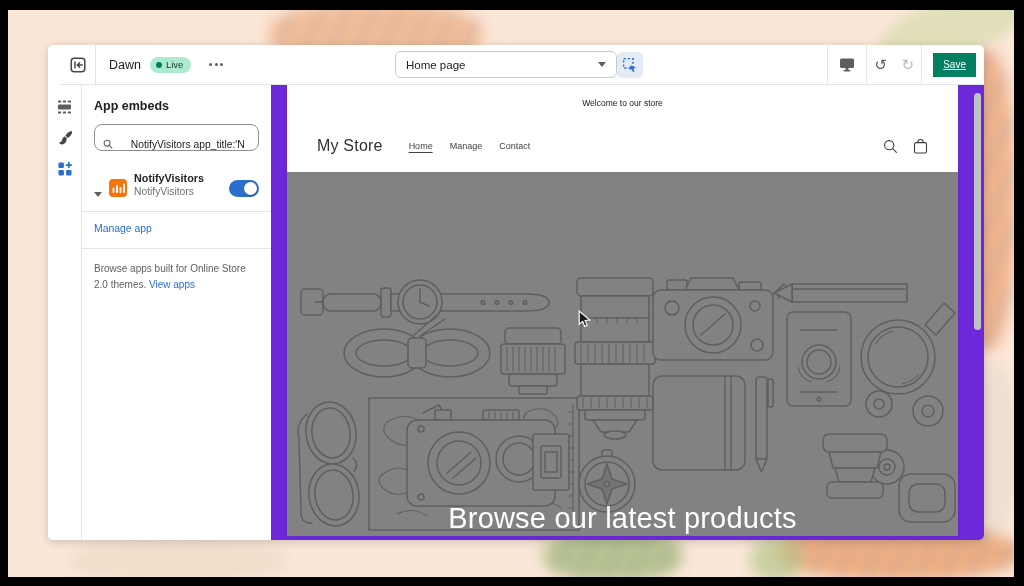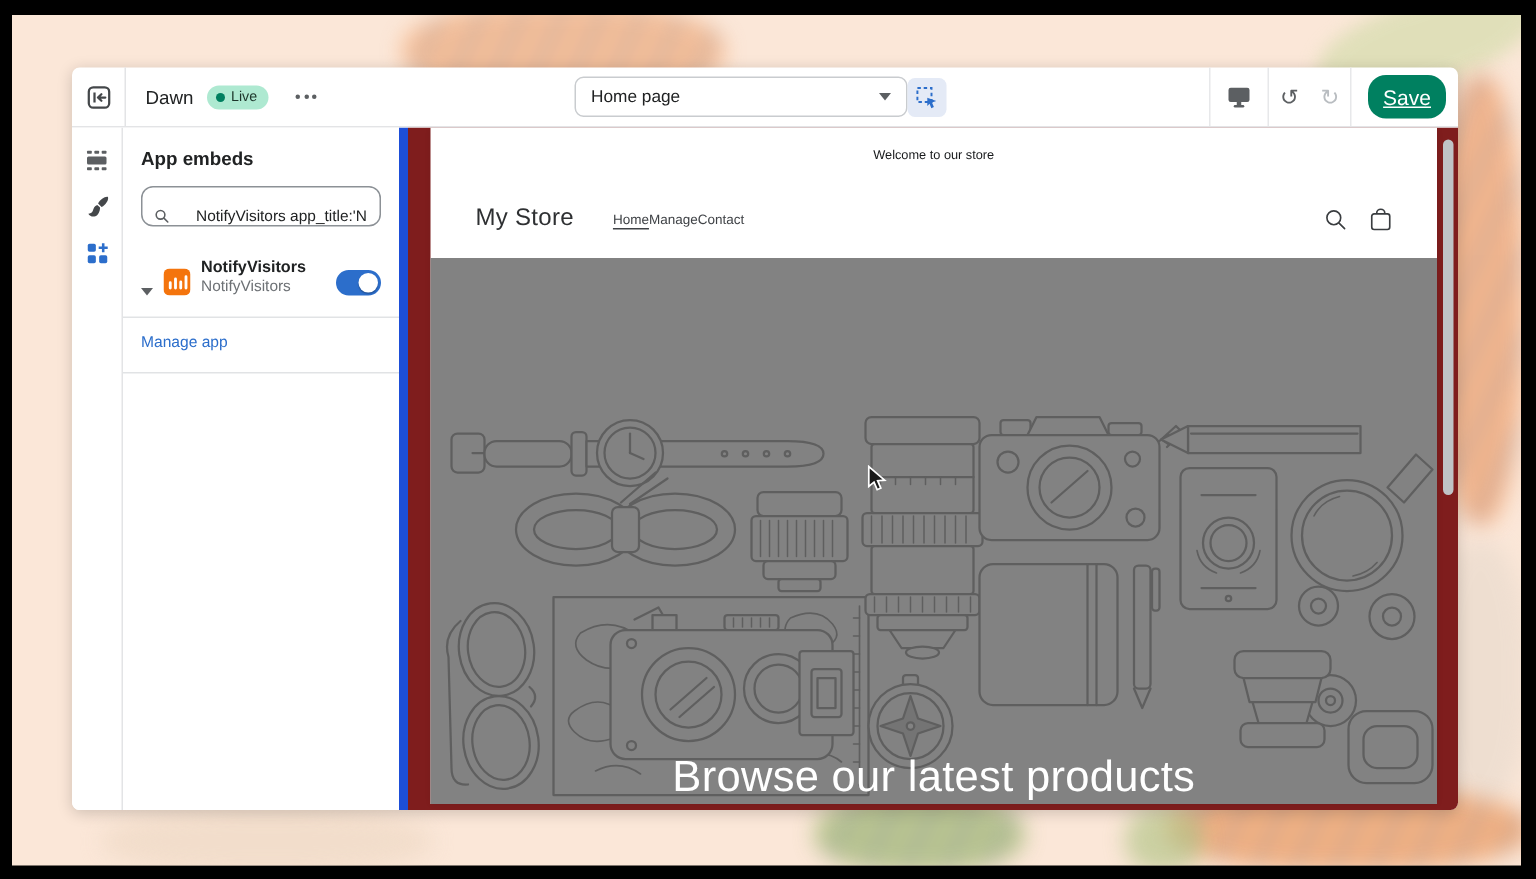--- a/index.html
+++ b/index.html
@@ -15,21 +15,21 @@
   .b2 { left:868px; top:-10px; width:150px; height:56px; background-color:#cfdba6; transform:rotate(-18deg); opacity:.6; filter:blur(6px); }
   .b3 { left:950px; top:40px; width:58px; height:300px; background-color:#f4ae80; opacity:.85; }
   .b4 { left:948px; top:350px; width:62px; height:180px; background-color:#d8cfc4; opacity:.35; }
   .b5 { left:770px; top:515px; width:242px; height:56px; background-color:#f2a873; opacity:.85; }
   .b6 { left:535px; top:520px; width:140px; height:52px; background-color:#a9bd7e; opacity:.8; }
   .b7 { left:742px; top:528px; width:52px; height:44px; background-color:#b1c486; opacity:.65; }
   .b8 { left:60px; top:530px; width:220px; height:42px; background-color:#f0dbc8; opacity:.8; }
 
   
   .window { position:absolute; left:40px; top:35px; width:924px; height:495px; background:#fff;
-            border-radius:5px; box-shadow:0 2px 10px rgba(0,0,0,.18); }
+            border-radius:5px; box-shadow:0 2px 10px rgba(0,0,0,.18);padding-left:12px; }
 
   .topbar { position:relative; height:40px; box-sizing:border-box; border-bottom:1px solid #e3e4e6;
             display:flex; align-items:center; }
   .exit-btn { width:35px; height:100%; display:flex; align-items:center; justify-content:center;
               border-right:1px solid #e3e4e6; cursor:pointer; }
   .theme-name { margin-left:13px; font-size:12.5px; color:#202223; }
   .live-badge { margin-left:9px; display:inline-flex; align-items:center; gap:4px; background:#aee9d1;
                 border-radius:9px; padding:2.5px 8px 2.5px 6px; font-size:9.5px; color:#1c352a; }
   .live-dot { width:6px; height:6px; border-radius:50%; background:#007f5f; }
   .kebab { margin-left:14px; display:flex; gap:2.5px; padding:6px 4px; cursor:pointer; }
@@ -43,30 +43,30 @@
                 border-top:5px solid #5c5f62; }
   .inspect-btn { width:26px; height:26px; border-radius:5px; background:#e4eaf6; display:flex;
                  align-items:center; justify-content:center; cursor:pointer; }
 
   .right-controls { margin-left:auto; display:flex; align-items:center; height:100%; }
   .vdiv { width:1px; height:100%; background:#e7e8ea; }
   .icon-btn { width:38px; height:100%; display:flex; align-items:center; justify-content:center; cursor:pointer; }
   .undo-redo { width:27px; height:100%; display:flex; align-items:center; justify-content:center;
                font-family:"DejaVu Sans", sans-serif; font-size:15px; color:#5c5f62; cursor:pointer; }
   .undo-redo.disabled { color:#b9bdc1; }
-  .save-btn { margin:0 8px 0 11px; background:#008060; color:#fff; font-size:14px;
-              padding:6.5px 10px; border-radius:12px; border:none; cursor:pointer; font-family:inherit;text-decoration:underline; }
+  .save-btn { margin:0 8px 0 11px; background:#008060; color:#fff; font-size:10px;
+              padding:6.5px 10px; border-radius:0; border:none; cursor:pointer; font-family:inherit;text-decoration:underline; }
 
   .main { position:absolute; top:40px; left:0; right:0; bottom:0; display:flex; overflow:hidden;
           border-radius:0 0 5px 5px; }
   .rail { width:34px; box-sizing:border-box; border-right:1px solid #e3e4e6; background:#fff;
           display:flex; flex-direction:column; align-items:center; padding-top:12px; gap:11px; }
   .rail-btn { width:20px; height:20px; display:flex; align-items:center; justify-content:center; cursor:pointer; }
 
-  .panel { width:190px; box-sizing:border-box; border-right:6px solid #1d4ed8; background:#fff;
+  .panel { width:190px; box-sizing:border-box; border-right:1px solid #1d4ed8; background:#fff;
            padding:14px 12px 0; font-size:10.5px; }
   .panel-title { font-size:12.5px; font-weight:700; color:#202223; }
   .search-box { margin-top:11px; height:27px; box-sizing:border-box; border:1px solid #8c9196; border-radius:8px;
                 display:flex; align-items:flex-end; padding:0 8px; gap:18px; background:#fff; }
   .search-input { border:none; outline:none; font-size:10.3px; color:#202223; width:100%;
                   padding:0; background:transparent; font-family:inherit; }
   .embed-row { margin-top:20px; display:flex; align-items:flex-end; }
   .disc-caret { margin-top:6px; width:0; height:0; border-left:4px solid transparent; border-right:4px solid transparent;
                 border-top:5px solid #5c5f62; cursor:pointer; }
   .app-icon { margin:0 7px 0 7px; flex:0 0 auto; cursor:default; }
@@ -75,28 +75,28 @@
   .toggle { margin-left:auto; margin-top:3px; width:30px; height:17px; border-radius:9px; background:#2c6ecb;
             position:relative; cursor:pointer; flex:0 0 auto; }
   .toggle-knob { position:absolute; right:2px; top:2px; width:13px; height:13px; border-radius:50%;
                  background:#fff; box-shadow:0 1px 1px rgba(0,0,0,.25); }
   .panel-div { height:1px; background:#e1e3e5; margin:14px -12px 0; }
   .panel-note { margin-top:12px; color:#33373b; line-height:1.5; font-size:10.4px; }
   .link { color:#2c6ecb; cursor:pointer; }
   .manage { display:inline-block; margin-top:11px; font-size:10.4px; }
   .browse { margin-top:12px; color:#5c5f62; font-size:10px; line-height:1.6; }
 
-  .preview-wrap { flex:1; background:#7f1d1d; position:relative; }
+  .preview-wrap { flex:1; background:#6d28d9; position:relative; }
   .canvas { position:absolute; left:15px; top:0; width:671px; bottom:4px; background:#fff;
             display:flex; flex-direction:column; box-shadow:0 0 4px rgba(0,0,0,.10); }
   .announce { height:35px; flex:0 0 auto; display:flex; align-items:center; justify-content:center;
               font-size:8.5px; color:#16181a; cursor:pointer; }
   .store-header { height:52px; flex:0 0 auto; display:flex; align-items:center; padding:0 30px; cursor:pointer; }
   .store-name { font-size:16px; color:#2e3032; letter-spacing:.2px; }
-  .store-nav { display:flex; margin-left:26px; font-size:9px; color:#3f4246; }
+  .store-nav { display:flex; gap:17px; margin-left:26px; font-size:9px; color:#3f4246; }
   .store-nav span { cursor:pointer; }
   .nav-active { text-decoration:underline; text-underline-offset:3px; }
   .header-icons { margin-left:auto; display:flex; gap:15px; align-items:center; }
   .hero { flex:1; position:relative; background:#828282; overflow:hidden; cursor:pointer; }
   .hero .illus { position:absolute; left:0; top:0; width:100%; height:100%; }
   .hero-heading { position:absolute; left:0; right:0; bottom:1px; text-align:center; color:#fff;
                   font-size:29px; font-weight:400; letter-spacing:.2px; }
   .scrollbar { position:absolute; right:3px; top:5px; width:7px; bottom:8px; }
   .thumb { position:absolute; top:3px; width:7px; height:237px; background:#c0c3c6; border-radius:4px; cursor:pointer; }
 
@@ -224,20 +224,21 @@
               <div class="embed-sub">NotifyVisitors</div>
             </div>
             <div class="toggle">
               <i class="toggle-knob"></i>
             </div>
           </div>
 
           <div class="panel-div"></div>
           <a class="link manage">Manage app</a>
           <div class="panel-div"></div>
+          <div class="browse"><span>Browse apps built for Online Store 2.0 themes. </span><a class="link">View apps</a></div>
         </div>
 
         <div class="preview-wrap">
           <div class="canvas">
             <div class="announce">
               <span>Welcome to our store</span>
             </div>
             <div class="store-header">
               <span class="store-name">My Store</span>
               <div class="store-nav">

